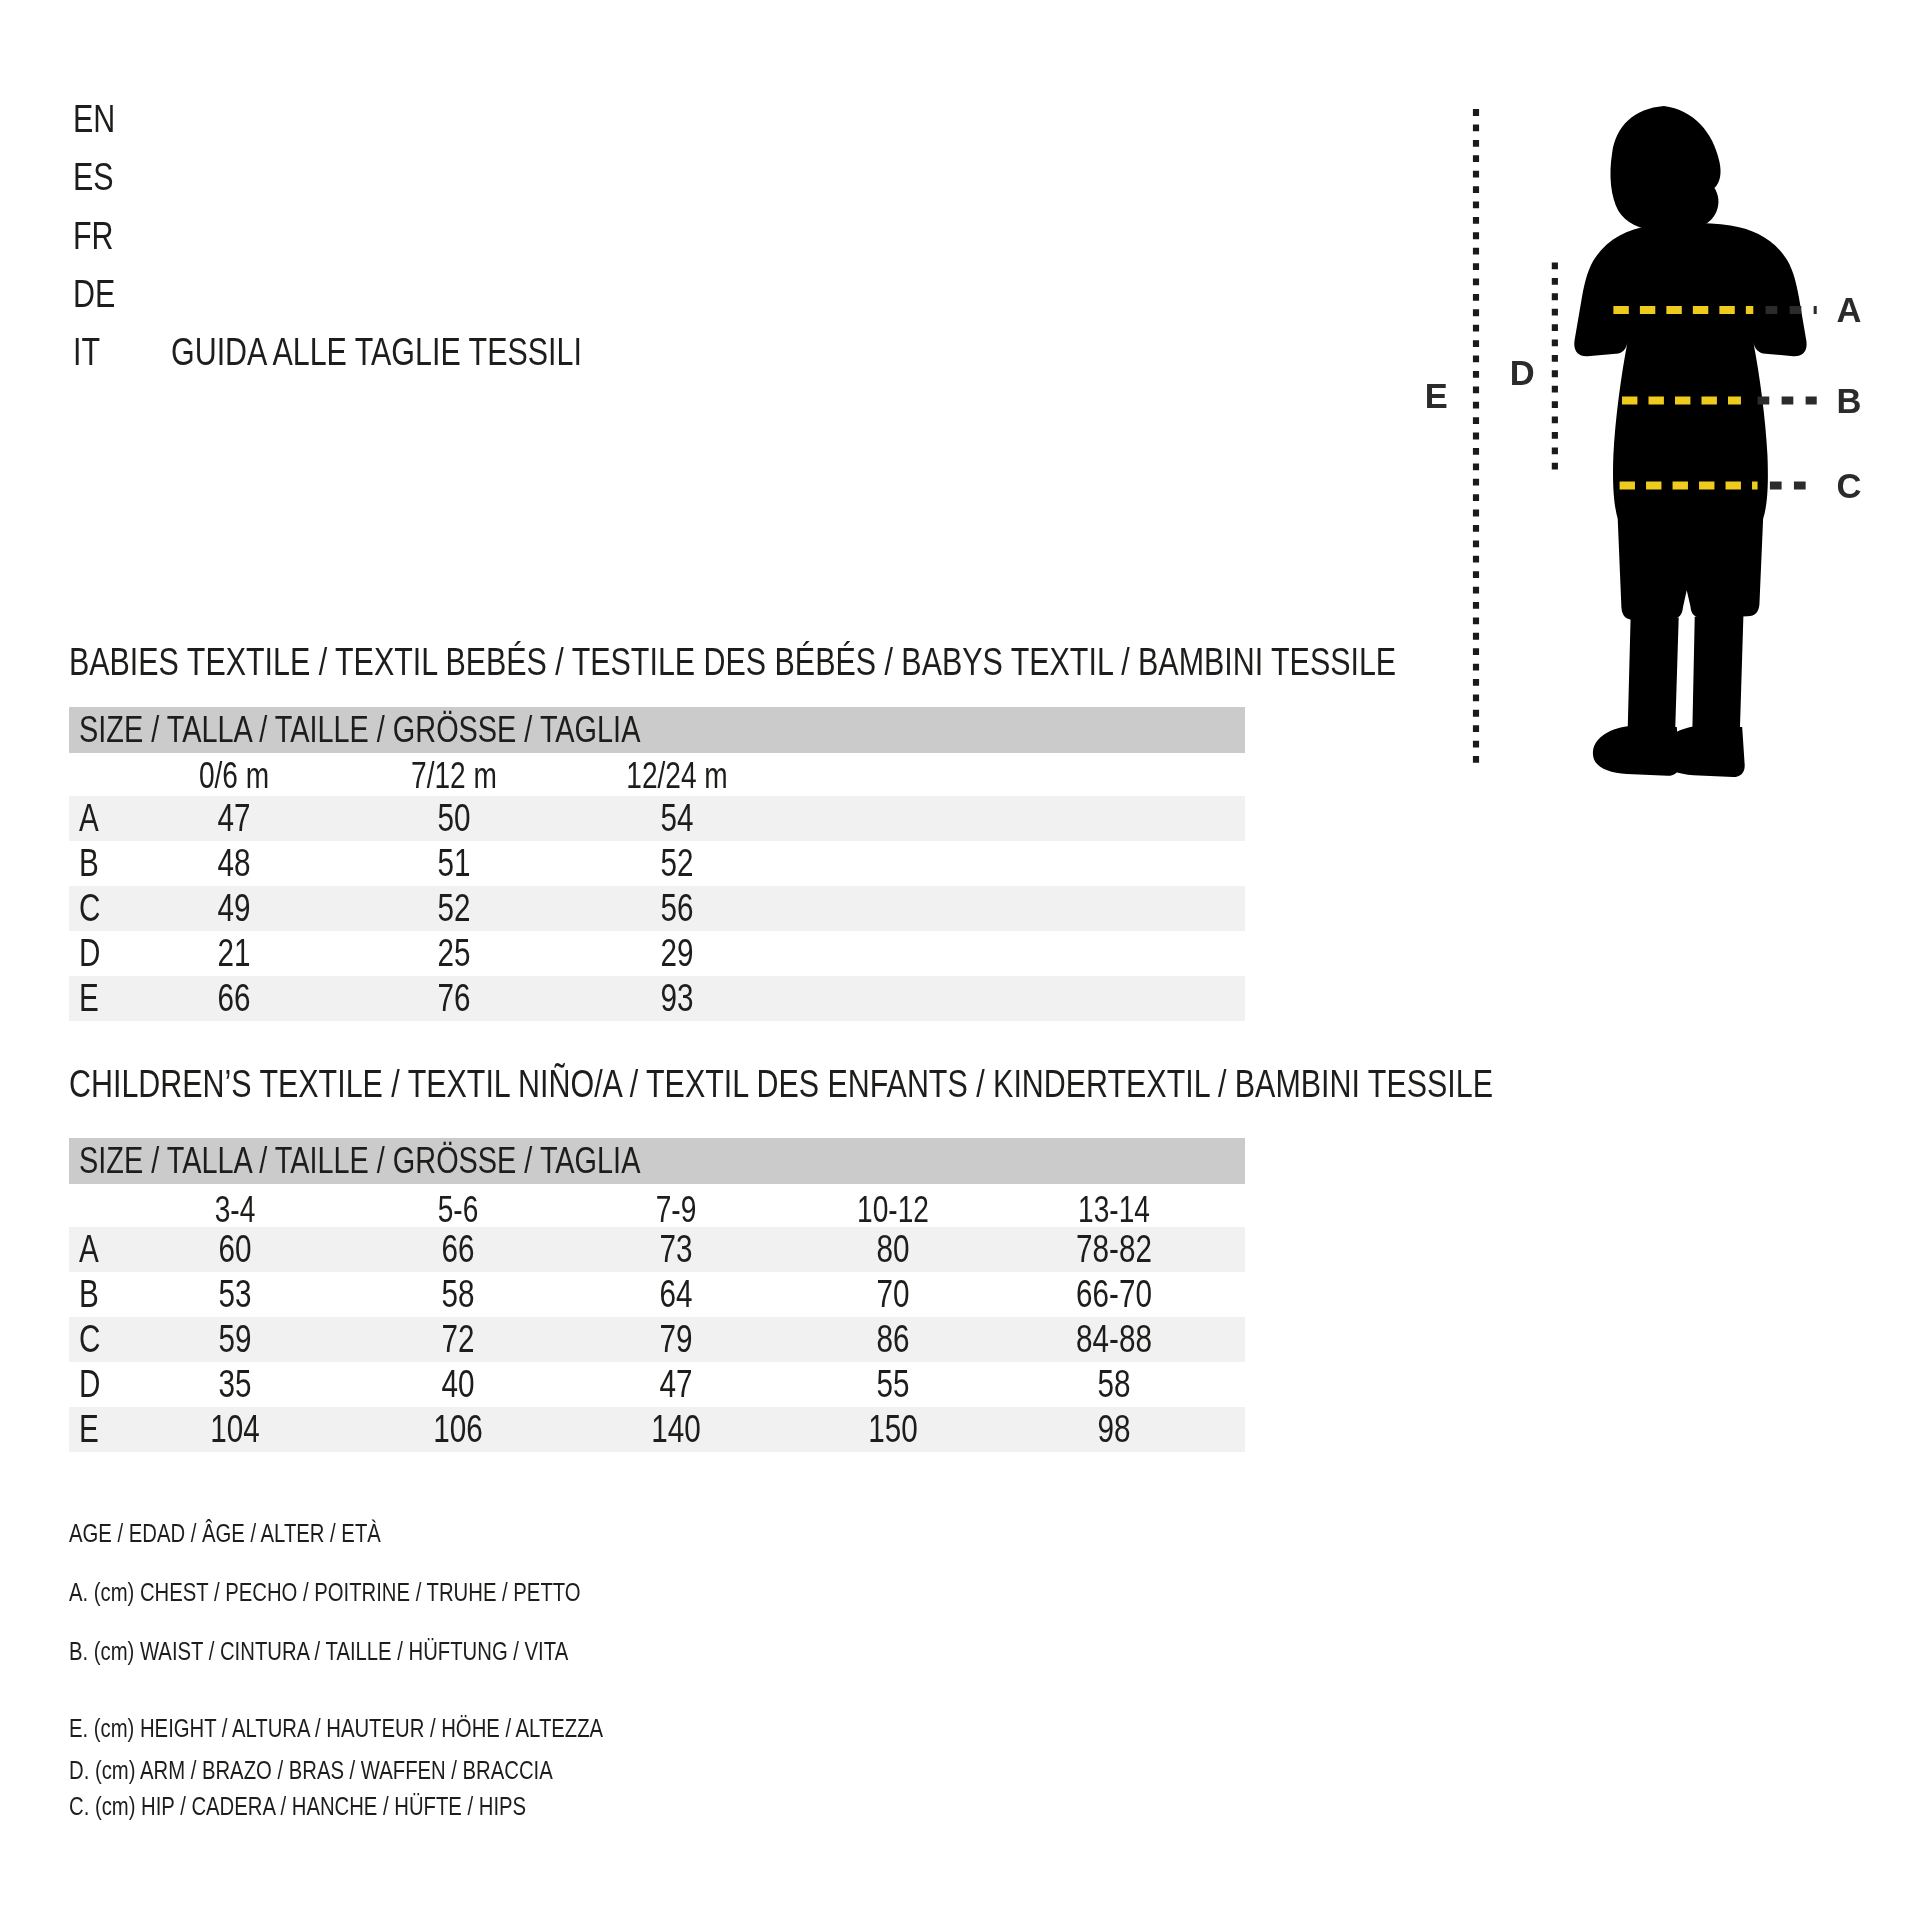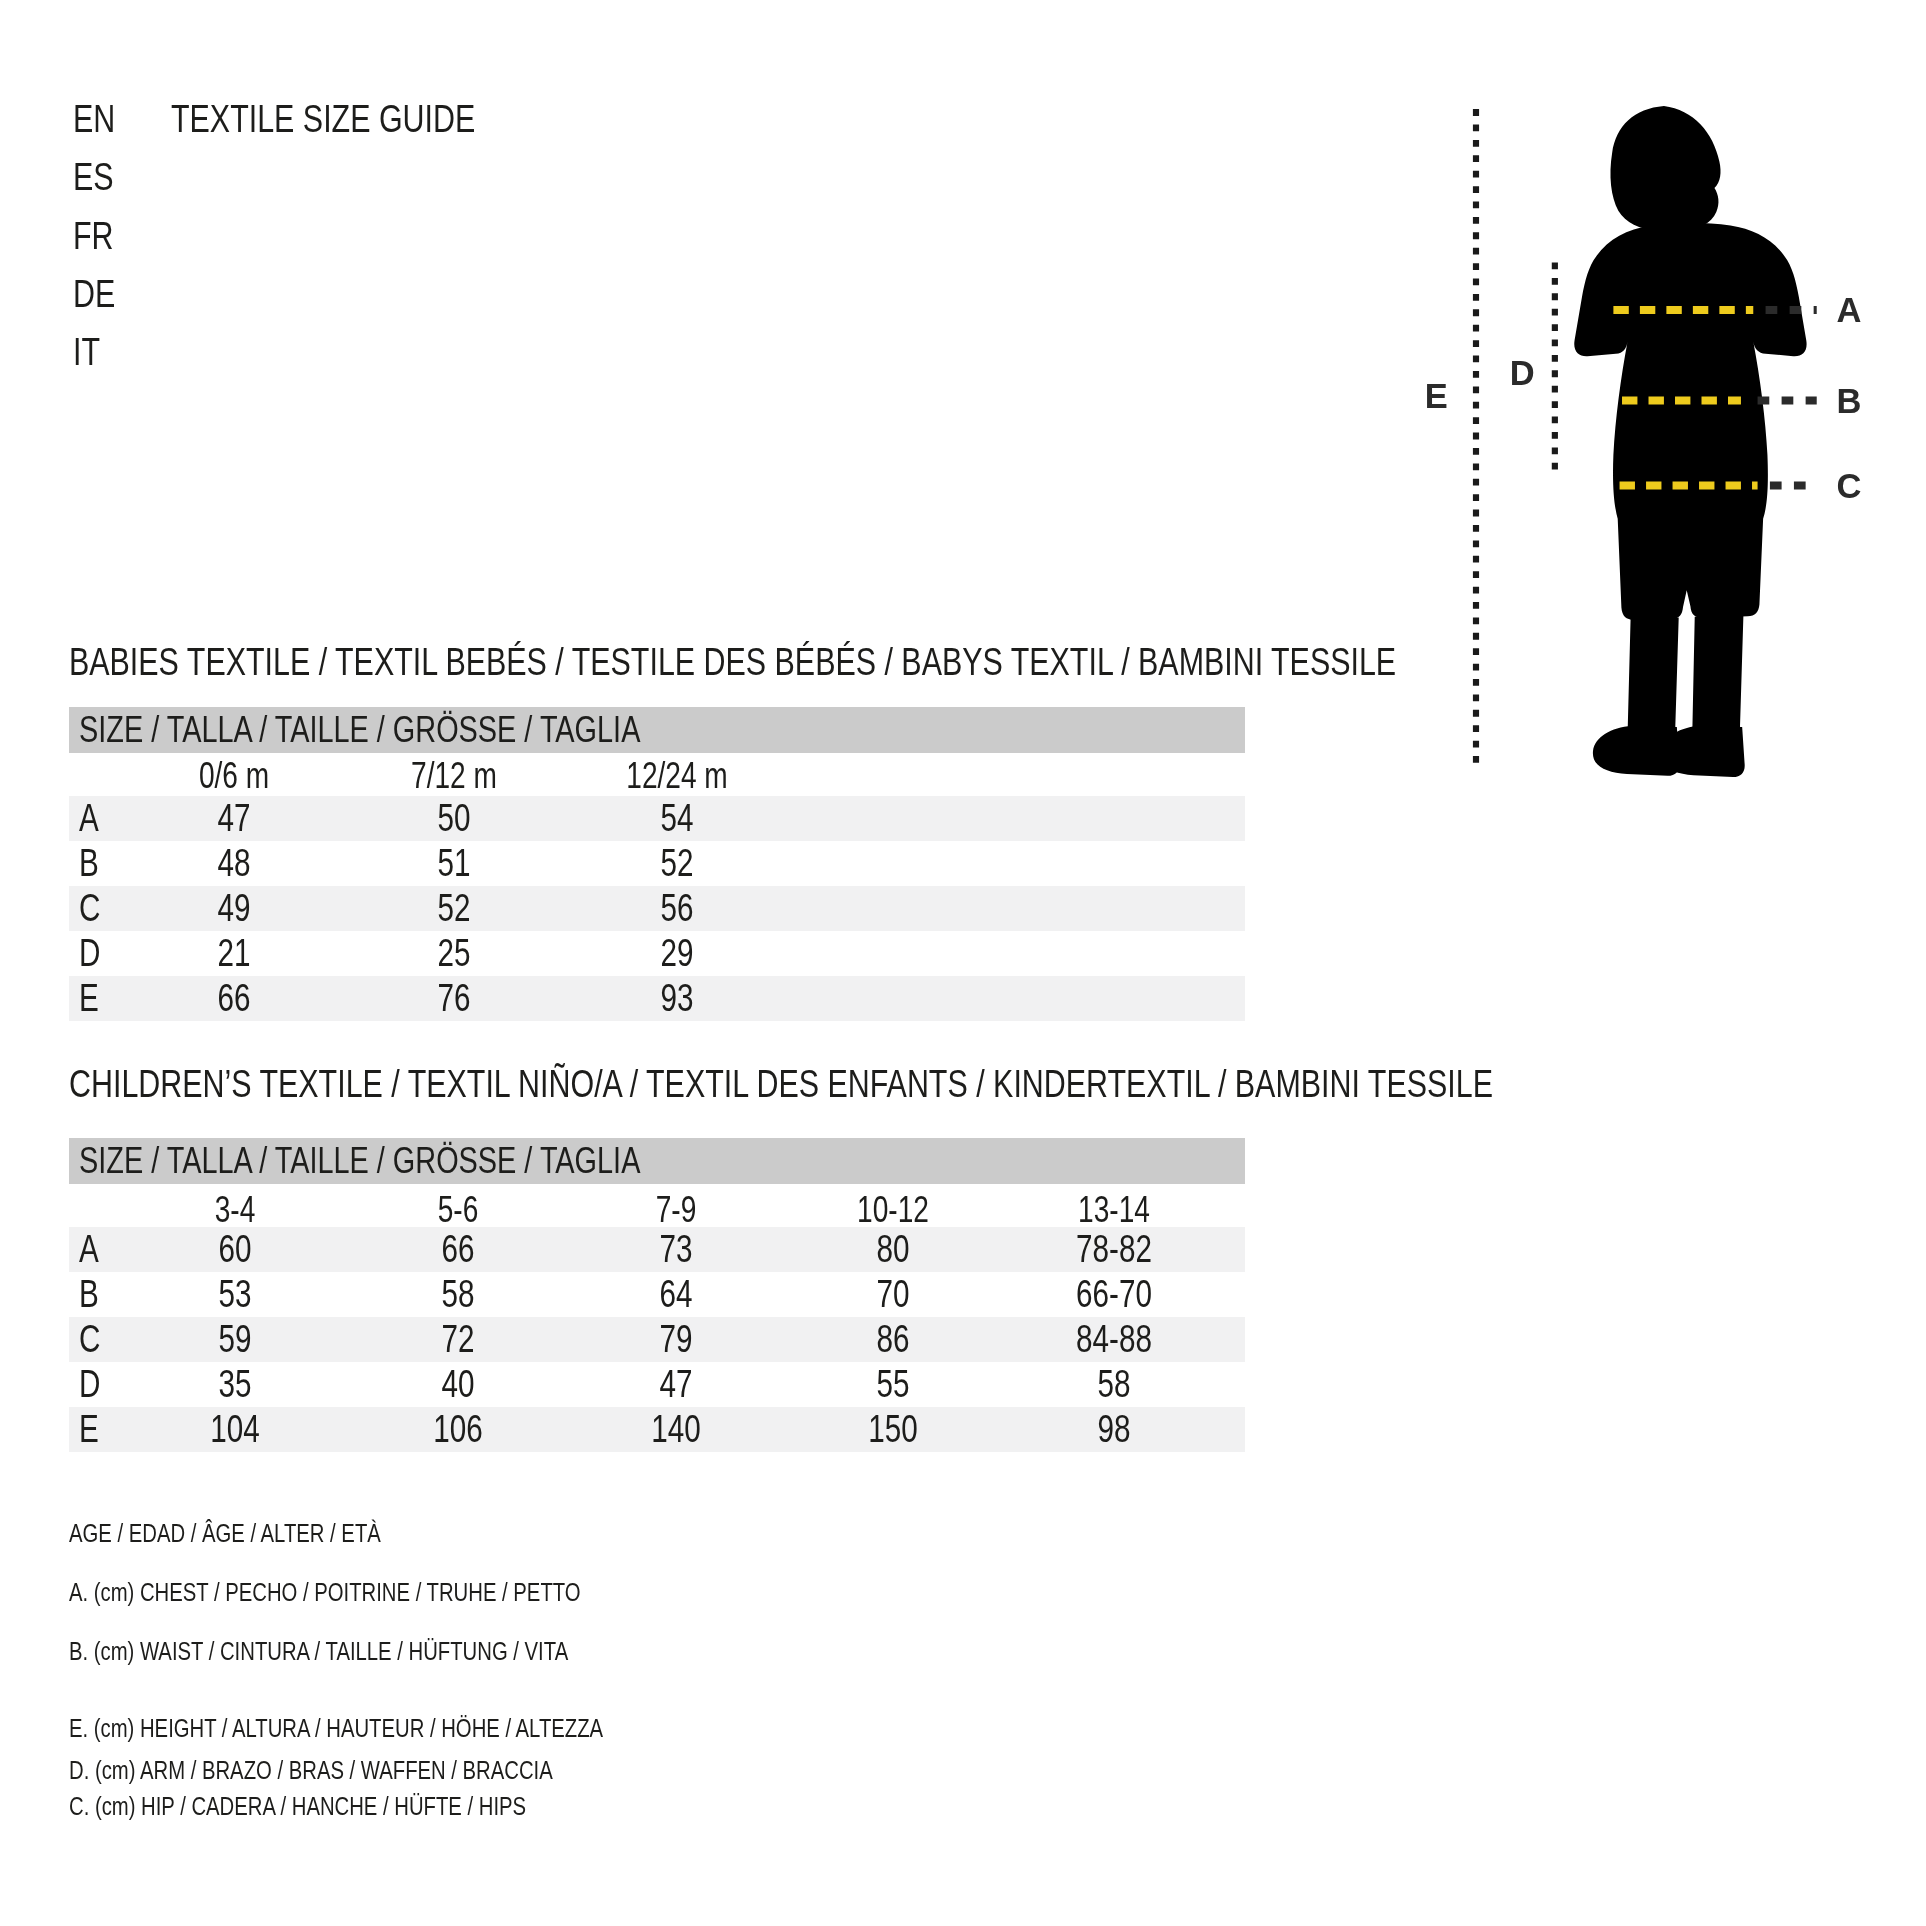--- a/index.html
+++ b/index.html
@@ -56,33 +56,33 @@
   .t-row { position: absolute; left: 69px; width: 1176px; height: 45px; line-height: 45px; font-size: 38px; }
 </style>
 </head>
 <body>
 
 <div id="canvas">
 
   <div>
     <div class="lang-row" style="top:94px">
       <span class="lang-code"><span class="condL">EN</span></span>
-      <span class="lang-title"><span class="condL">TEXTILE SIZE GUIDE</span></span>
     </div>
     <div class="lang-row" style="top:152px">
       <span class="lang-code"><span class="condL">ES</span></span>
     </div>
     <div class="lang-row" style="top:211px">
       <span class="lang-code"><span class="condL">FR</span></span>
     </div>
     <div class="lang-row" style="top:269px">
       <span class="lang-code"><span class="condL">DE</span></span>
     </div>
     <div class="lang-row" style="top:327px">
       <span class="lang-code"><span class="condL">IT</span></span>
+      <span class="lang-title"><span class="condL">GUIDA ALLE TAGLIE TESSILI</span></span>
     </div>
   </div>
 
   <div class="abs" style="left:1405px; top:74px; width:524px; height:801px;">
     <svg width="524" height="801" viewBox="0 0 850 1300">
 
       <line x1="115" y1="57" x2="115" y2="1129" stroke="#1a1a1a" stroke-width="10" stroke-dasharray="11 14"></line>
 
       <line x1="243" y1="306" x2="243" y2="648" stroke="#1a1a1a" stroke-width="10" stroke-dasharray="11 14"></line>
 

